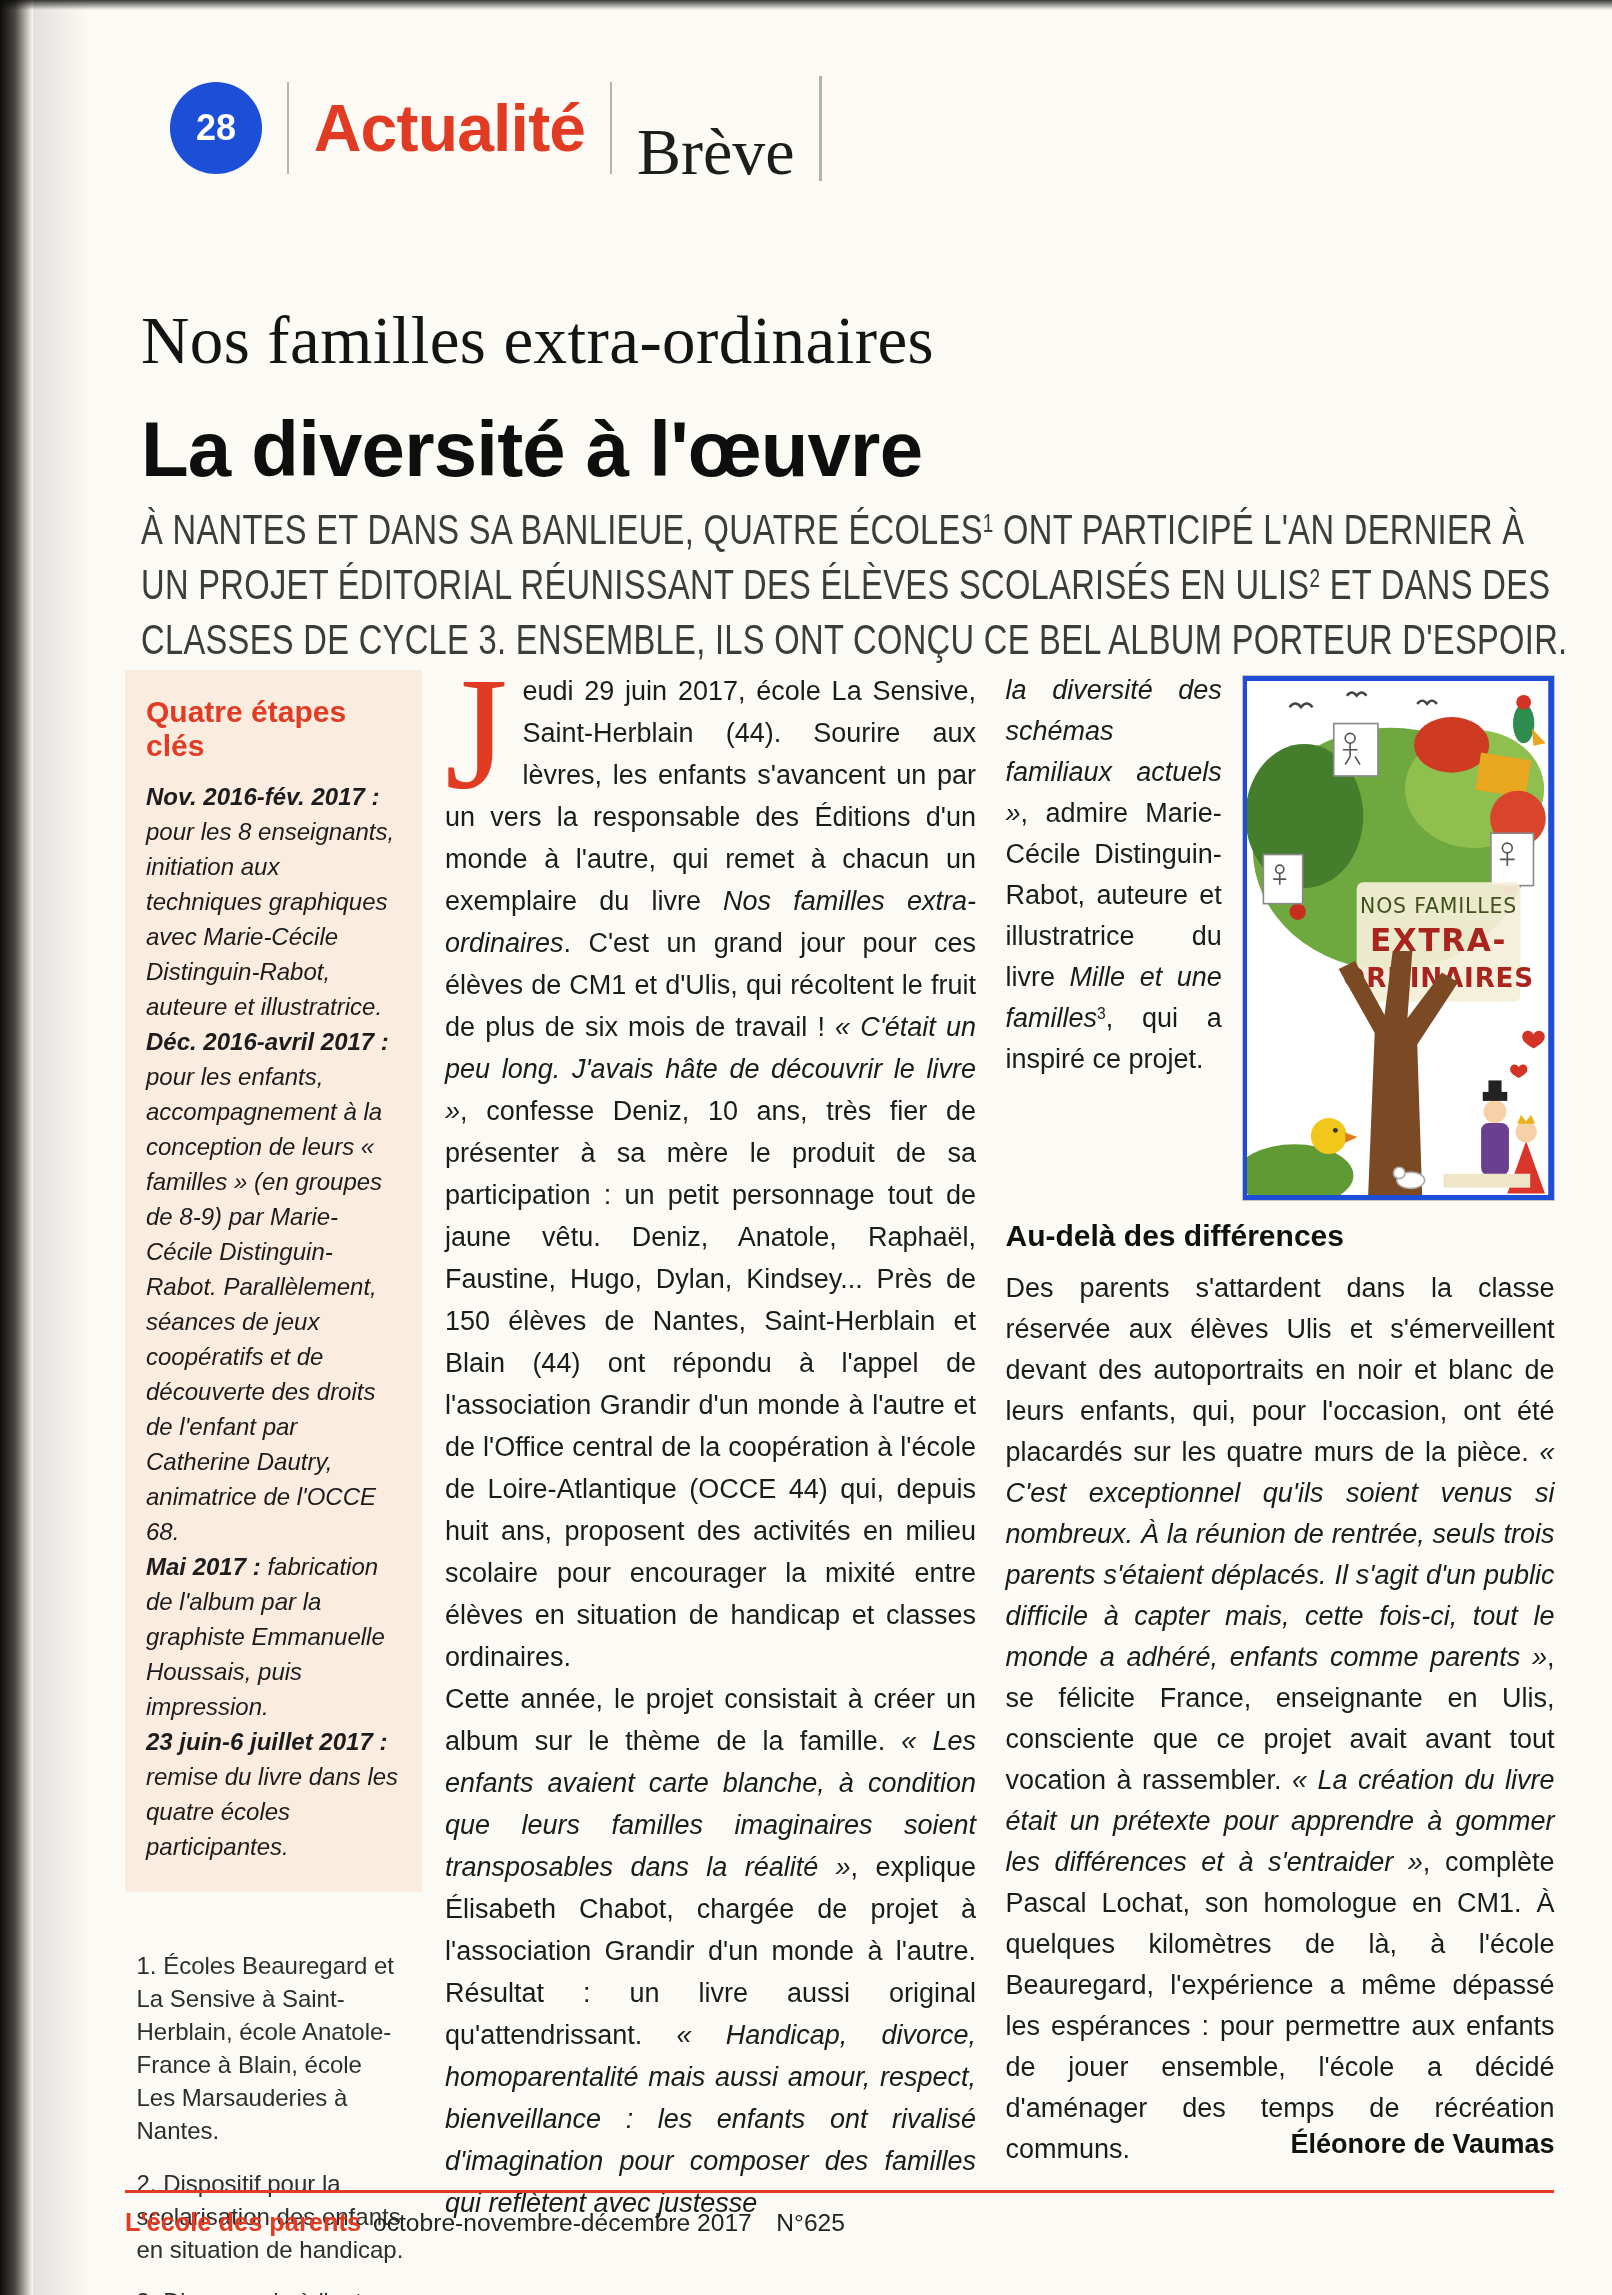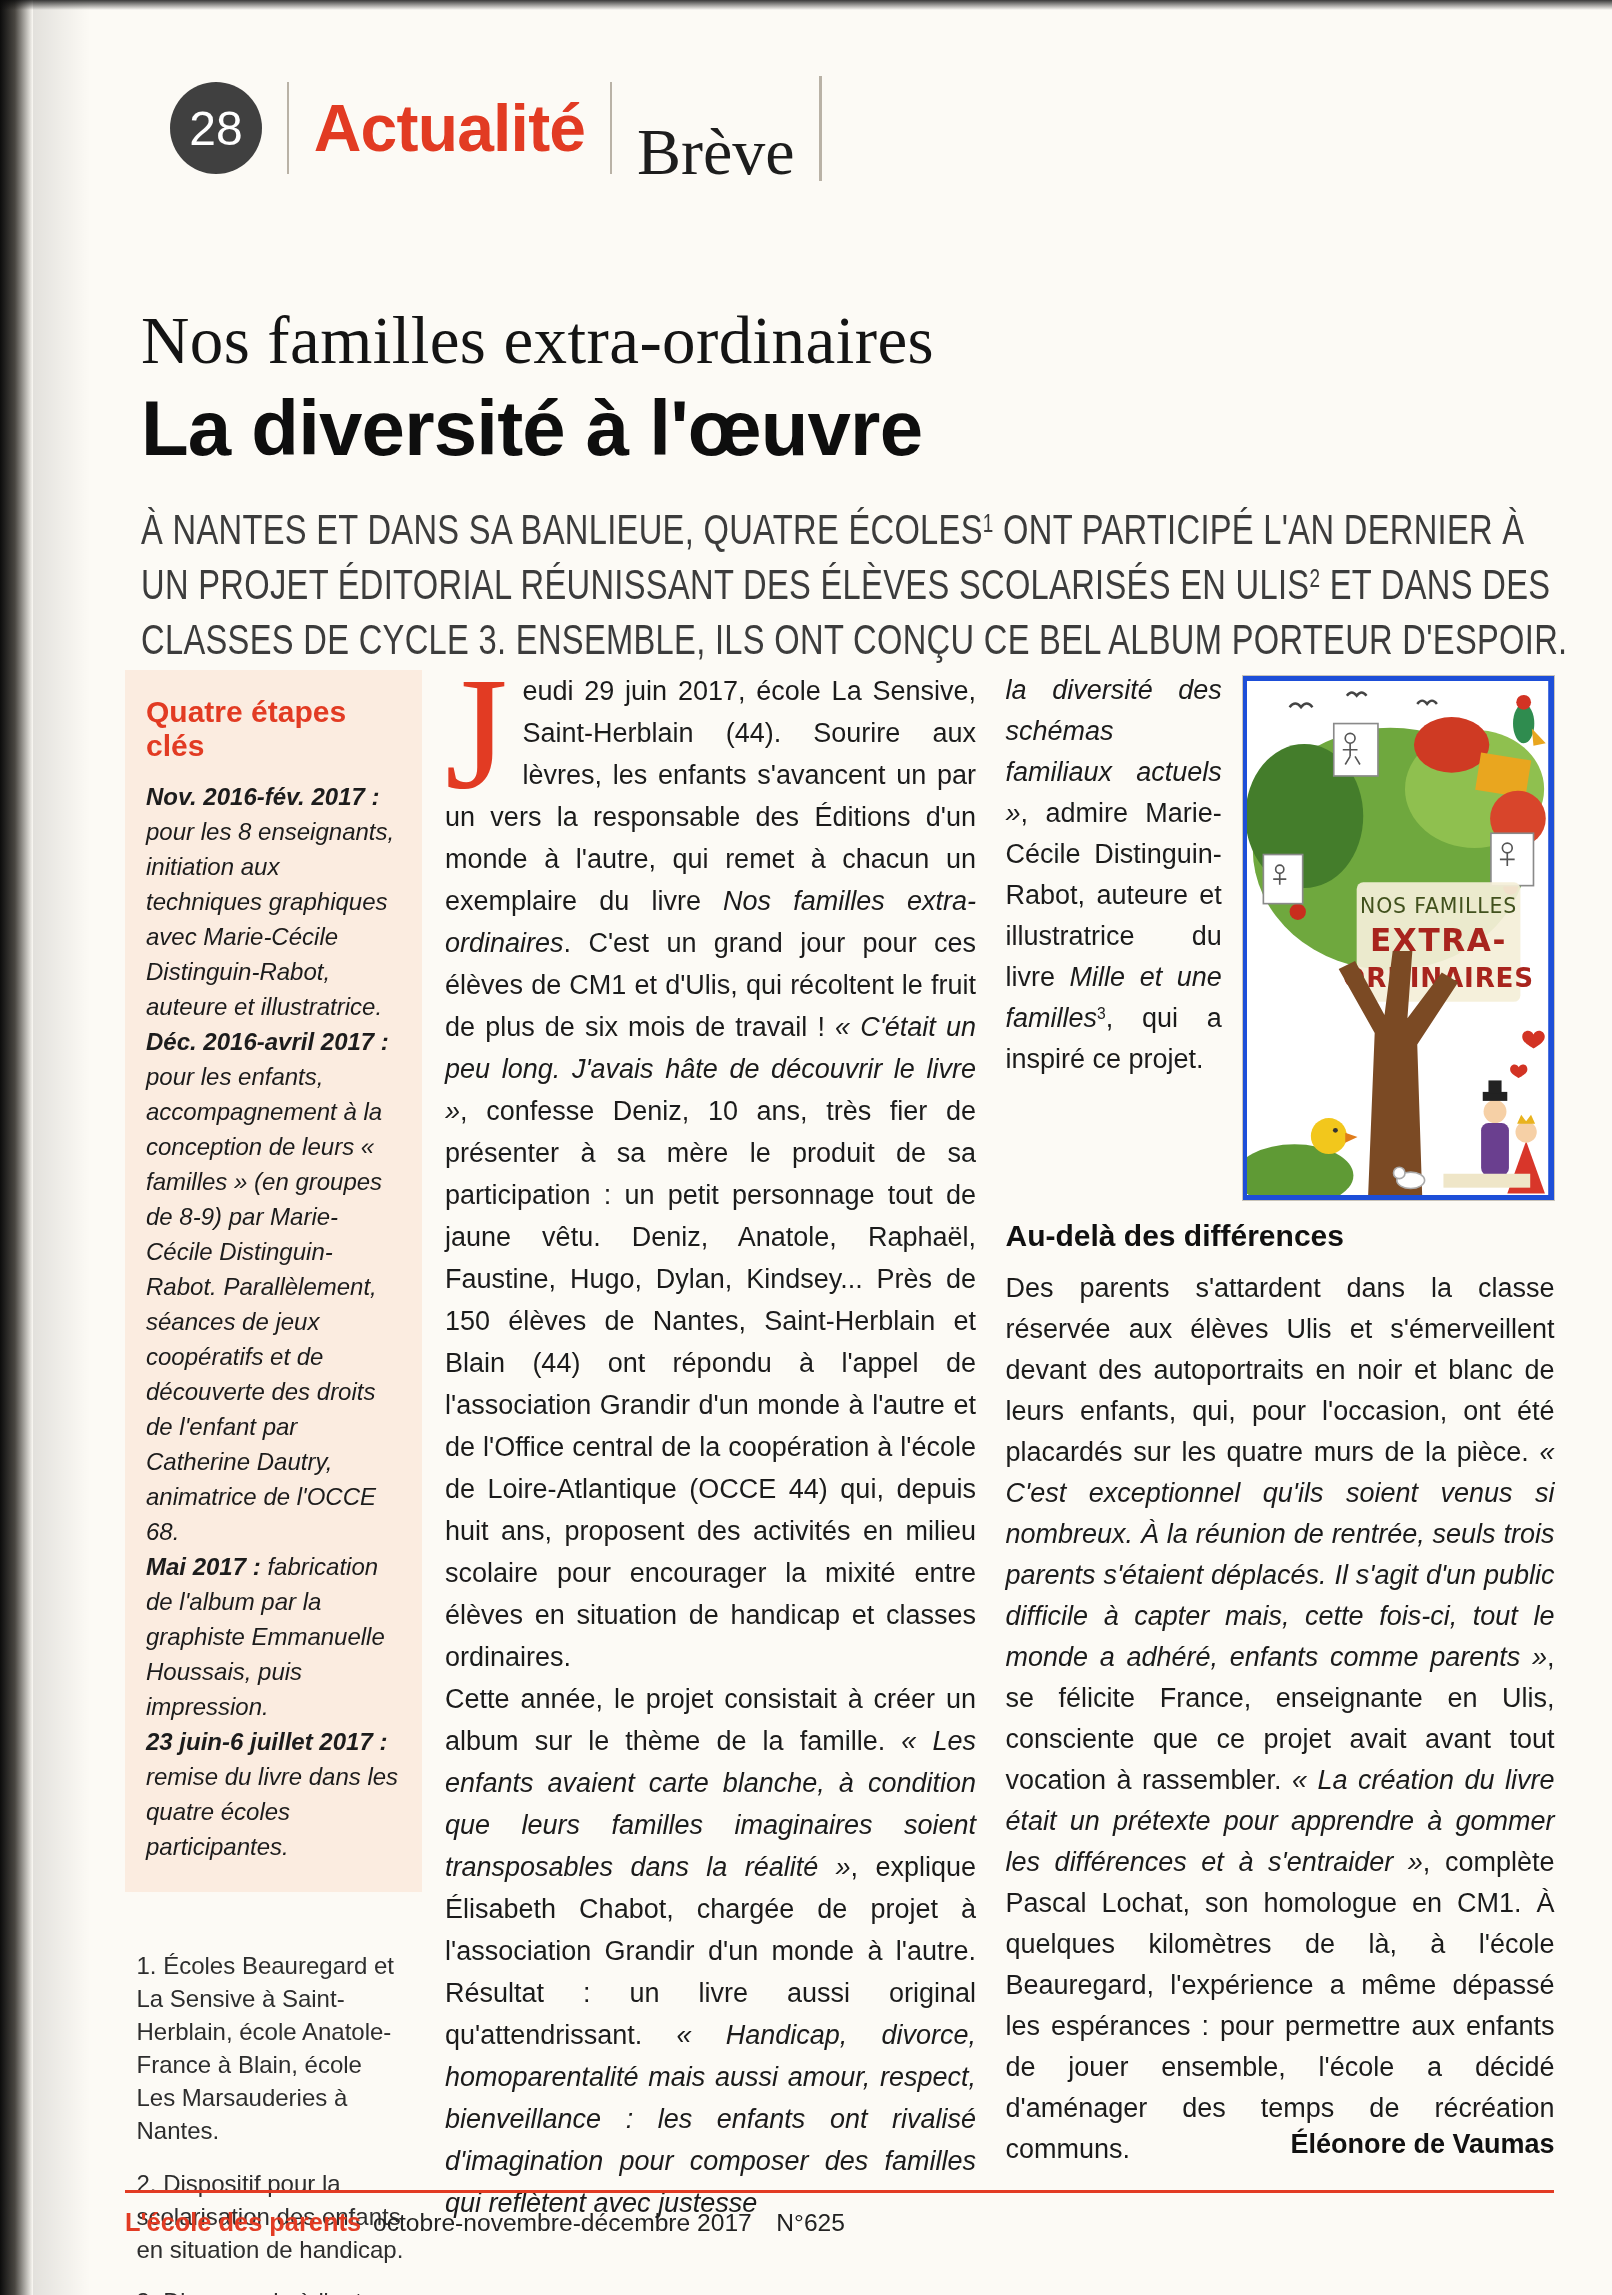--- a/index.html
+++ b/index.html
@@ -13,31 +13,31 @@
   }
   .scan-left { position:absolute; left:0; top:0; bottom:0; width:33px;
     background:linear-gradient(90deg,#0c0c0c 0%,#4a4742 45%,rgba(252,250,245,0) 100%); z-index:5; }
   .scan-left2 { position:absolute; left:33px; top:0; bottom:0; width:57px;
     background:linear-gradient(90deg,rgba(0,0,0,0.10),rgba(0,0,0,0)); z-index:5; }
   .scan-top { position:absolute; left:0; top:0; right:0; height:9.8px;
     background:linear-gradient(180deg,rgba(10,10,10,0.8),rgba(252,250,245,0)); z-index:5; }
 
   
   .masthead { position:absolute; left:170px; top:66px; display:flex; align-items:center; }
-  .badge { width:92px; height:92px; border-radius:50%; background:#404040; color:#fff;
-    font-size:48px; font-weight:normal; display:flex; align-items:center; justify-content:center; }
+  .badge { width:92px; height:92px; border-radius:50%; background:#1d4ed8; color:#fff;
+    font-size:36px; font-weight:bold; display:flex; align-items:center; justify-content:center; }
   .vline { width:2.5px; height:92px; background:#b9b2a6; margin:0 24.6px; }
   .vline.tall { height:105px; }
   .section { color:#e23b23; font-weight:bold; font-size:66px; letter-spacing:-0.8px; }
   .subsection { font-family:"Liberation Serif", serif; font-size:66px; color:#1d1d1d;margin-top:48px; }
 
   
   .title-block { position:absolute; left:141px; top:302px; }
   .kicker { font-family:"Liberation Serif", serif; font-weight:400; font-size:67px; color:#141414; letter-spacing:0.4px; }
-  .main-title { font-size:78px; font-weight:bold; color:#0e0e0e; letter-spacing:-0.8px; margin-top:4px; }
+  .main-title { font-size:78px; font-weight:bold; color:#0e0e0e; letter-spacing:-0.8px; margin-top:25px; }
 
   .standfirst { position:absolute; left:141px; top:502px; width:1877px;
     transform:scaleX(0.76); transform-origin:0 0;
     font-size:43px; line-height:55px; color:#3c3c3c; letter-spacing:0.4px; }
 
   sup { font-size:58%; line-height:0; vertical-align:baseline; position:relative; top:-0.5em; }
 
   
   .columns { position:absolute; left:125px; top:670px; width:1429px; display:flex; align-items:flex-start; }
   .col-left { width:297px; flex:none; }

